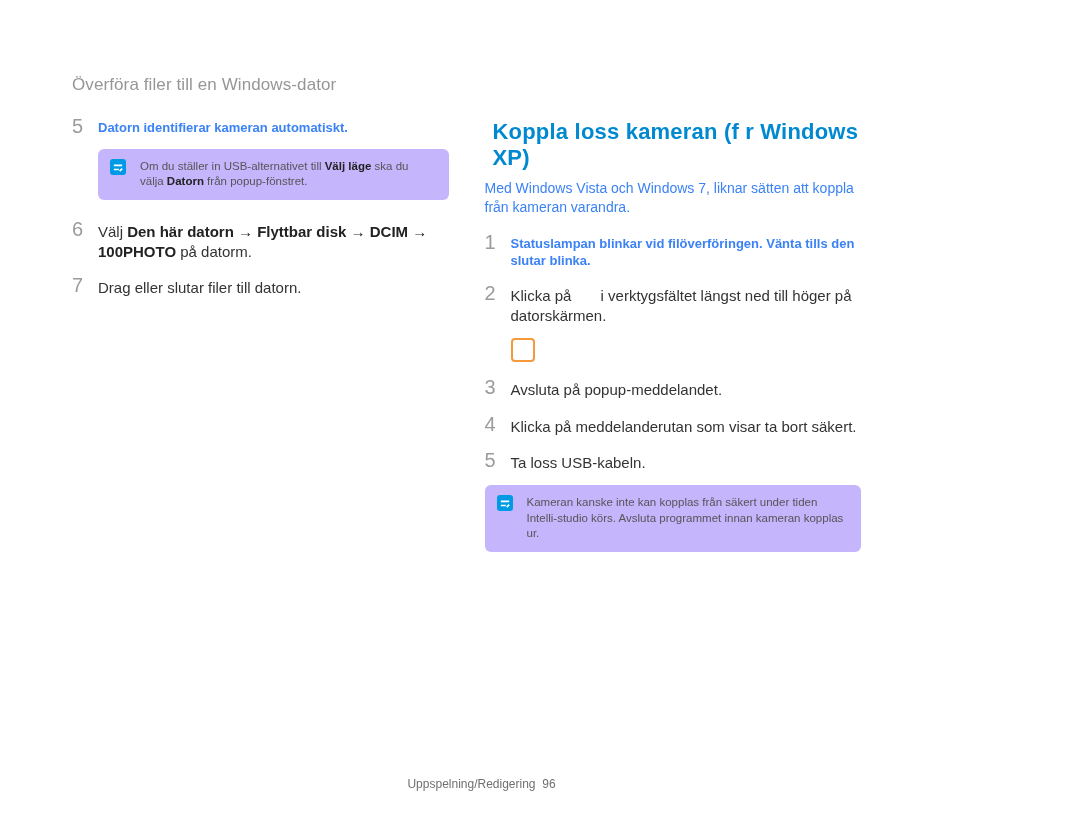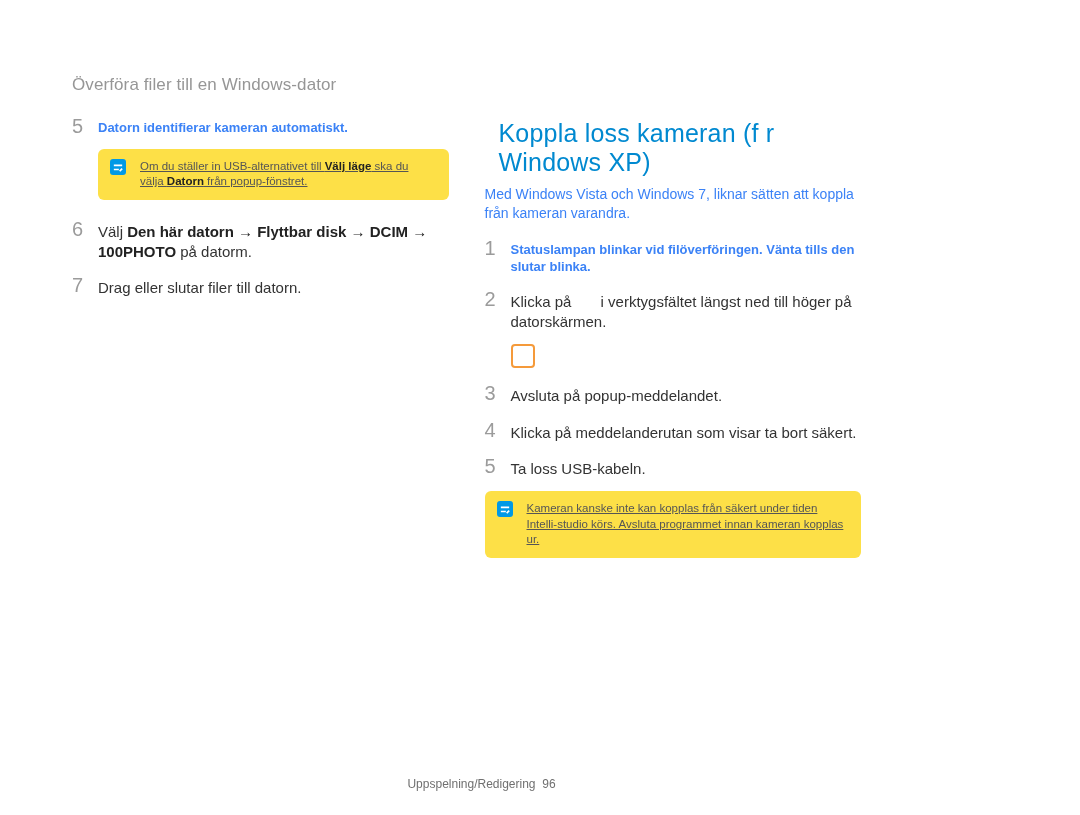--- a/index.html
+++ b/index.html
@@ -56,28 +56,27 @@
   }
   .step .sub {
     font-size: 13px;
     line-height: 1.35;
     color: #3b82f6;
     font-weight: bold;
   }
   .step + .step { margin-top: 16px; }
   .notebox {
     margin: 12px 0 22px 26px;
-    background: #fde047;
+    background: #c4b5fd;
     border-radius: 6px;
     padding: 10px 14px 10px 42px;
     font-size: 11.5px;
     line-height: 1.35;
     color: #555;
     position: relative;
-    text-decoration: underline;
   }
   .notebox .note-icon {
     position: absolute;
     left: 12px;
     top: 10px;
     width: 16px;
     height: 16px;
     border-radius: 3px;
     background: #0099e6;
     color: #fff;
@@ -87,23 +86,23 @@
   }
   .notebox .note-icon svg {
     width: 10px;
     height: 10px;
     stroke: #fff;
     fill: none;
     stroke-width: 2;
   }
   .section-heading {
     color: #0089d0;
-    font-size: 25px;
-    font-weight: 400;
-    margin: 0 0 8px 14px;
+    font-size: 22px;
+    font-weight: 700;
+    margin: 0 0 8px 8px;
     letter-spacing: 0.2px;
   }
   .section-intro {
     font-size: 14px;
     line-height: 1.35;
     color: #3b82f6;
     margin-bottom: 18px;
   }
   .systray-box {
     width: 20px;

